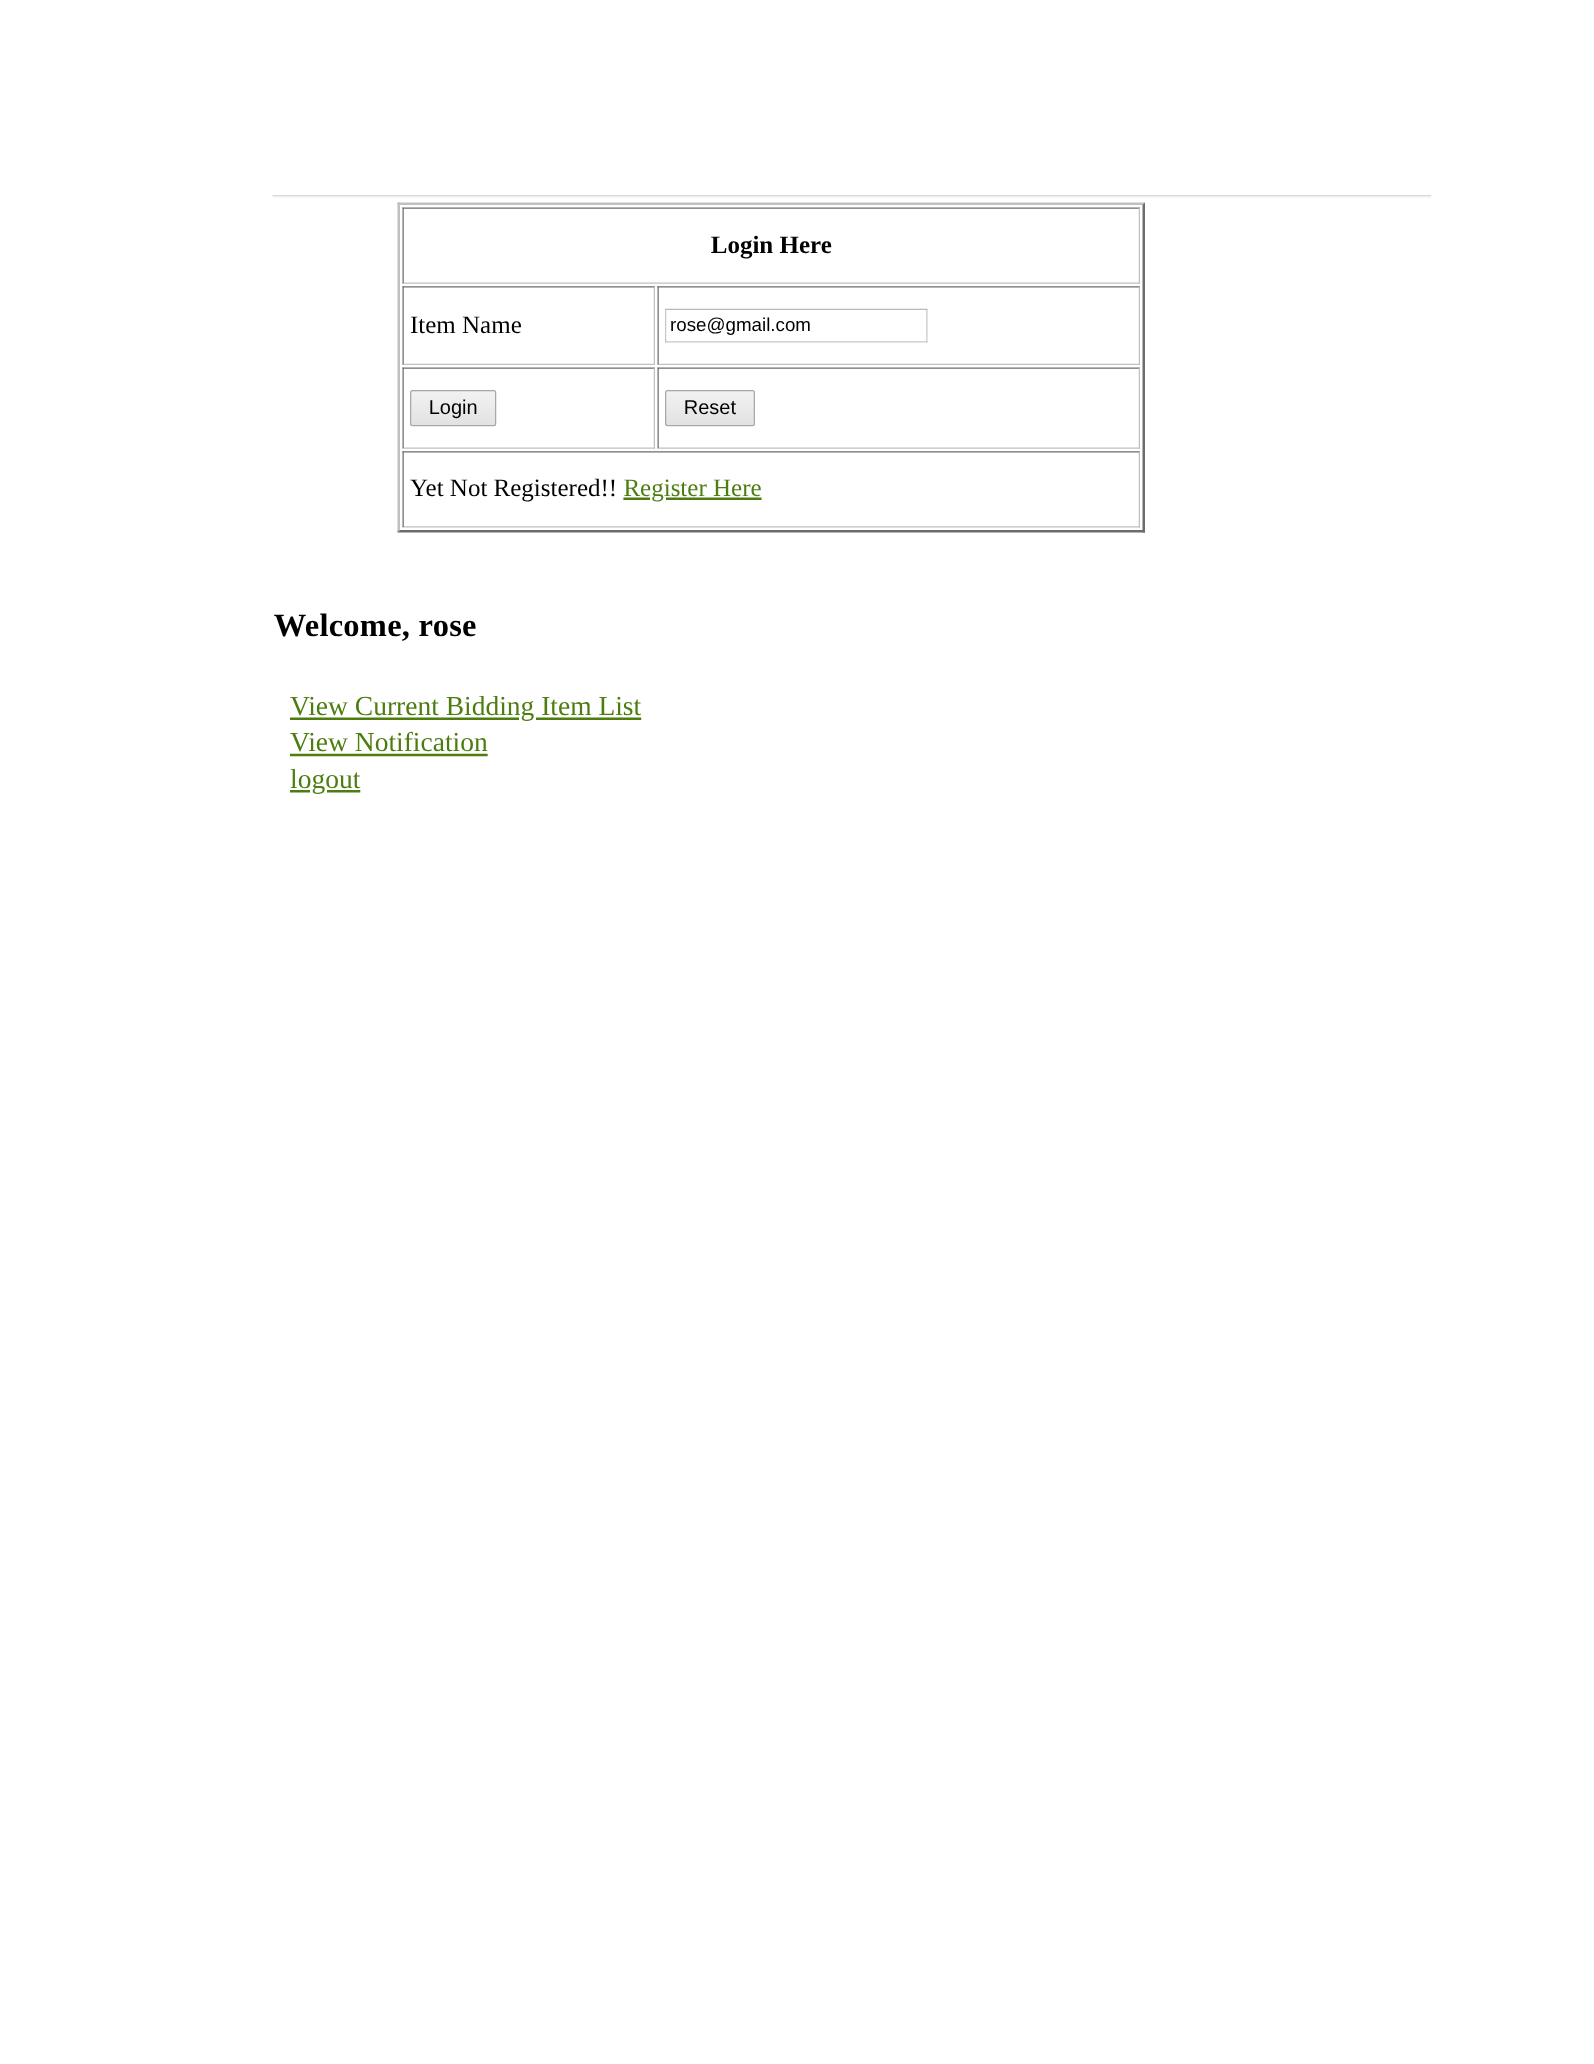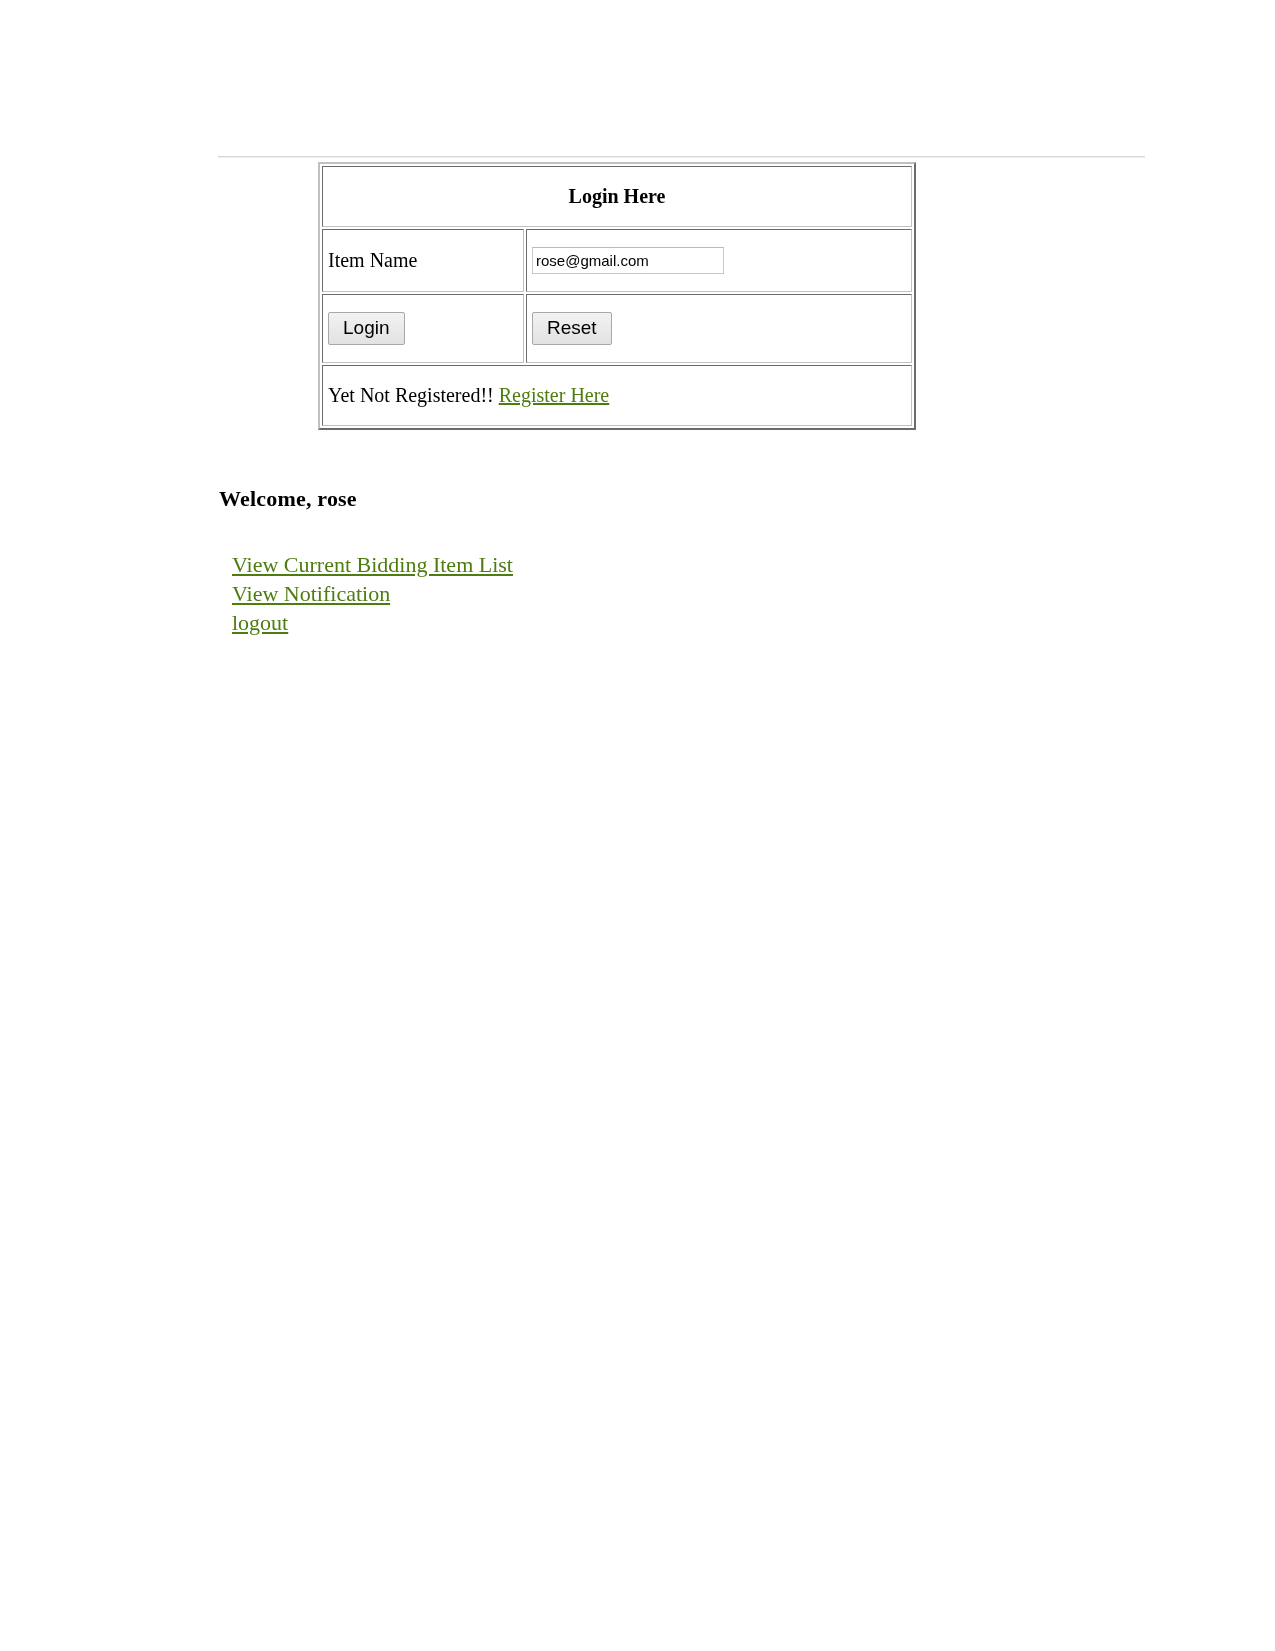--- a/index.html
+++ b/index.html
@@ -74,42 +74,42 @@
   td.cell-register {
     padding-top: 6px;
     padding-bottom: 7px;
   }
 
   
   input.text-input {
     font-family: "Liberation Sans", "DejaVu Sans", sans-serif;
     font-size: 15px;
     color: #000000;
-    width: 192px;
+    width: 210px;
     padding: 2px 3px;
     margin: 0;
     background: #ffffff;
     border: 1px solid #c8c8c8;
     border-top-color: #b9b9b9;
     outline: none;
     box-sizing: border-box;
     height: 27px;
   }
   input.text-input.focused {
     border: 2px solid #7eb4ea;
     height: 32px;
     font-size: 17px;
     letter-spacing: 1px;
     padding: 2px 5px;
   }
 
   
   button.form-button {
     font-family: "Liberation Sans", "DejaVu Sans", sans-serif;
-    font-size: 19px;
+    font-size: 16px;
     color: #000000;
     background: #e9e9e9;
     background-image: linear-gradient(#f2f2f2, #e2e2e2);
     border: 1px solid #a8a8a8;
     border-radius: 2px;
     padding: 4px 14px;
     margin: 0;
     cursor: pointer;
     line-height: 1.2;
   }
@@ -121,21 +121,21 @@
     cursor: pointer;
   }
 
   
   .welcome-heading {
     position: absolute;
     left: 219px;
     top: 486px;
     margin: 0;
     font-family: "Liberation Serif", "DejaVu Serif", serif;
-    font-size: 22px;
+    font-size: 26px;
     font-weight: bold;
     color: #000000;
     letter-spacing: 0.2px;
   }
   .nav-links {
     position: absolute;
     left: 232px;
     top: 550px;
     font-family: "Liberation Serif", "DejaVu Serif", serif;
     font-size: 22px;

